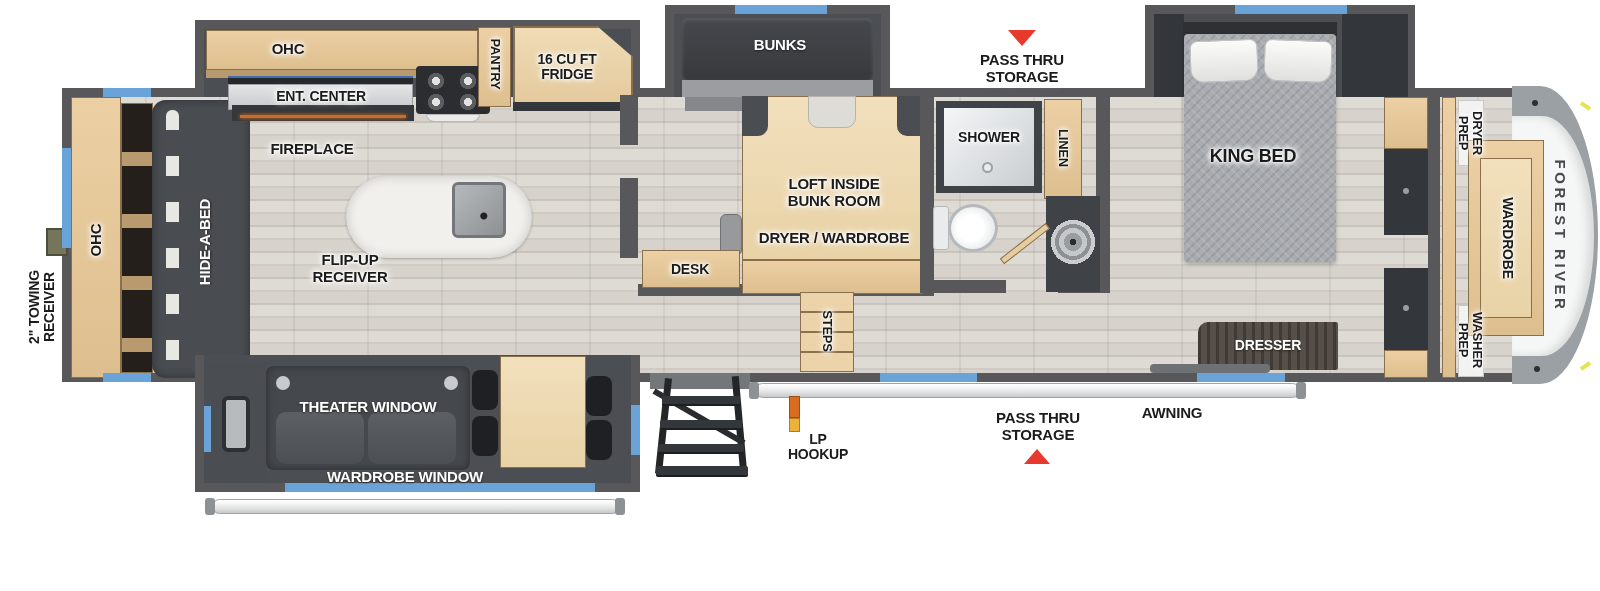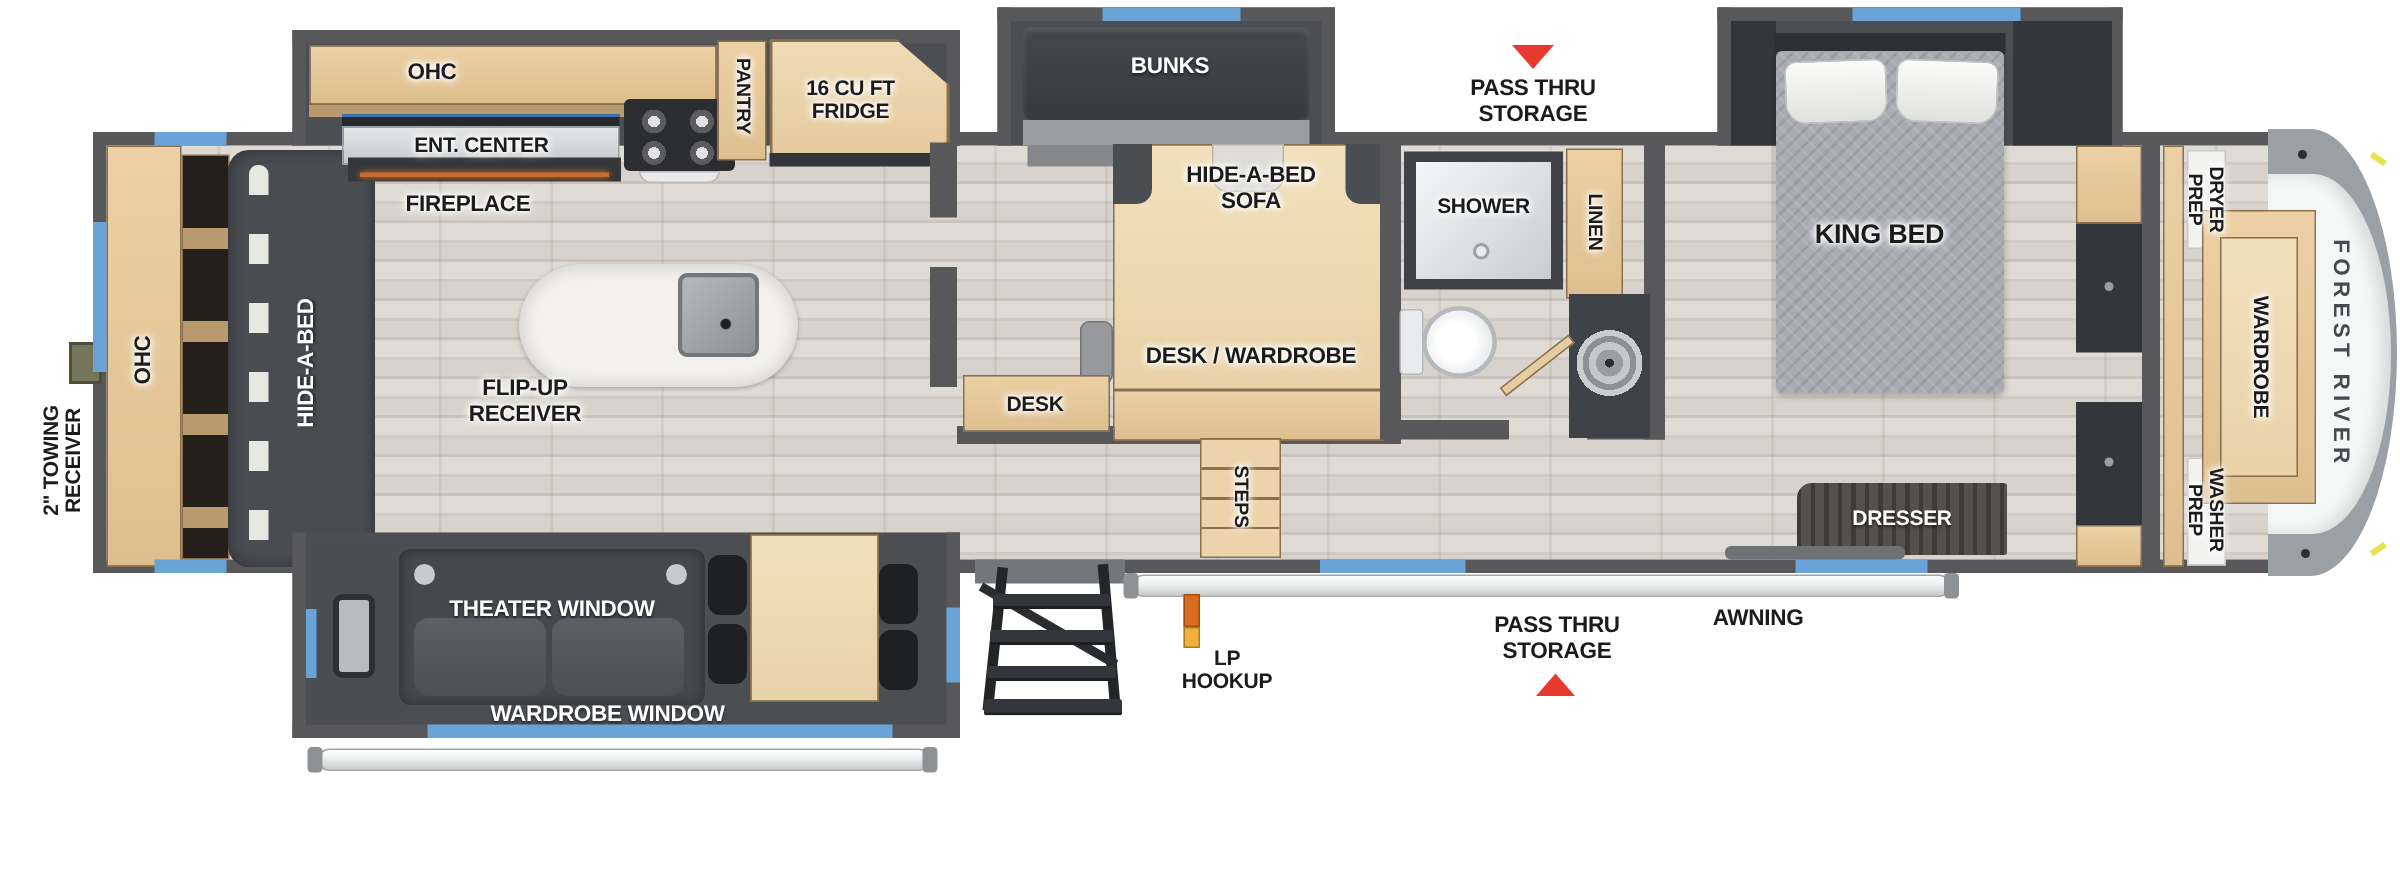--- a/index.html
+++ b/index.html
@@ -78,21 +78,21 @@
   <div class="abs" style="left:426px;top:114px;width:54px;height:8px;background:#eaeae8;border:1px solid #b7b9ba;border-radius:0 0 8px 8px;box-sizing:border-box;"></div>
   <div class="abs wood" style="left:478px;top:27px;width:33px;height:80px;"></div>
   <div class="lbl r90 s13" style="left:495px;top:64px;width:80px;">PANTRY</div>
   <div class="abs" style="left:513px;top:26px;width:120px;height:78px;background:linear-gradient(180deg,#f0dcb6,#e4c99c);
               clip-path:polygon(0 0,70% 0,100% 40%,100% 100%,0 100%);box-shadow:inset 0 0 0 2px #8a6f4d;"></div>
   <div class="lbl s14" style="left:567px;top:67px;width:85px;">16 CU FT FRIDGE</div>
   <div class="abs darker" style="left:513px;top:102px;width:120px;height:9px;"></div>
 
   <div class="abs" style="left:232px;top:105px;width:182px;height:16px;background:#35373b;"></div>
   <div class="abs" style="left:240px;top:115px;width:166px;height:3px;background:#c96c2e;box-shadow:0 0 4px #e07a1f;"></div>
-  <div class="lbl" style="left:312px;top:137px;width:110px;">FIREPLACE</div>
+  <div class="lbl" style="left:312px;top:149px;width:110px;">FIREPLACE</div>
 
   <div class="abs" style="left:346px;top:176px;width:186px;height:82px;background:#f1f0ed;border-radius:50px;box-shadow:inset 0 0 12px rgba(0,0,0,.18),0 1px 3px rgba(0,0,0,.25);"></div>
   <div class="abs" style="left:452px;top:182px;width:54px;height:56px;border-radius:6px;border:3px solid #74777a;box-sizing:border-box;
               background:radial-gradient(circle at 60% 62%,#1f2123 0 3px,rgba(0,0,0,0) 4px),linear-gradient(135deg,#b6b9bc,#8e9194);"></div>
   <div class="lbl" style="left:350px;top:268px;width:104px;">FLIP-UP RECEIVER</div>
 
   <div class="abs wall" style="left:620px;top:95px;width:18px;height:50px;"></div>
   <div class="abs wall" style="left:620px;top:178px;width:18px;height:80px;"></div>
 
   <div class="slide openb" style="left:665px;top:5px;width:225px;height:92px;"></div>
@@ -115,22 +115,22 @@
   <div class="abs" style="left:1264px;top:40px;width:66px;height:40px;background:linear-gradient(180deg,#fbfbfa,#e0e1df);border:1px solid #c2c4c2;border-radius:8px 8px 14px 14px;transform:rotate(2deg);"></div>
   <div class="lbl s16 nw" style="left:1253px;top:157px;">KING BED</div>
 
   <div class="abs wall" style="left:638px;top:284px;width:162px;height:12px;"></div>
   <div class="abs wall" style="left:854px;top:284px;width:80px;height:12px;"></div>
   <div class="abs woodlite" style="left:742px;top:96px;width:181px;height:164px;"></div>
   <div class="abs wood" style="left:742px;top:260px;width:181px;height:34px;"></div>
   <div class="abs" style="left:742px;top:96px;width:26px;height:40px;background:#4a4d52;border-radius:0 0 10px 0;"></div>
   <div class="abs" style="left:897px;top:96px;width:26px;height:40px;background:#4a4d52;border-radius:0 0 0 10px;"></div>
   <div class="abs" style="left:808px;top:96px;width:48px;height:32px;background:#dddcd6;border:1px solid #b5b3ab;border-radius:0 0 10px 10px;box-sizing:border-box;"></div>
-  <div class="lbl" style="left:834px;top:126px;width:125px;">HIDE-A-BED SOFA</div>
-  <div class="lbl nw" style="left:834px;top:238px;">DESK / WARDROBE</div>
+  <div class="lbl" style="left:834px;top:192px;width:135px;">LOFT INSIDE BUNK ROOM</div>
+  <div class="lbl nw" style="left:834px;top:238px;">DRYER / WARDROBE</div>
   <div class="abs" style="left:720px;top:214px;width:22px;height:42px;background:#97999c;border-radius:6px;border:1px solid #6f7174;box-sizing:border-box;"></div>
   <div class="abs wood" style="left:642px;top:250px;width:98px;height:38px;"></div>
   <div class="lbl s14 nw" style="left:690px;top:270px;">DESK</div>
   <div class="abs" style="left:800px;top:292px;width:54px;height:80px;background:repeating-linear-gradient(180deg,#ecd3aa 0 18px,#8a6f4d 18px 20px);border:1px solid #8a6f4d;box-sizing:border-box;"></div>
   <div class="lbl r90 s13" style="left:827px;top:331px;width:70px;">STEPS</div>
 
   <div class="abs wall" style="left:920px;top:95px;width:14px;height:198px;"></div>
   <div class="abs wall" style="left:1096px;top:95px;width:14px;height:198px;"></div>
   <div class="abs wall" style="left:920px;top:280px;width:86px;height:13px;"></div>
   <div class="abs wall" style="left:1058px;top:280px;width:52px;height:13px;"></div>

